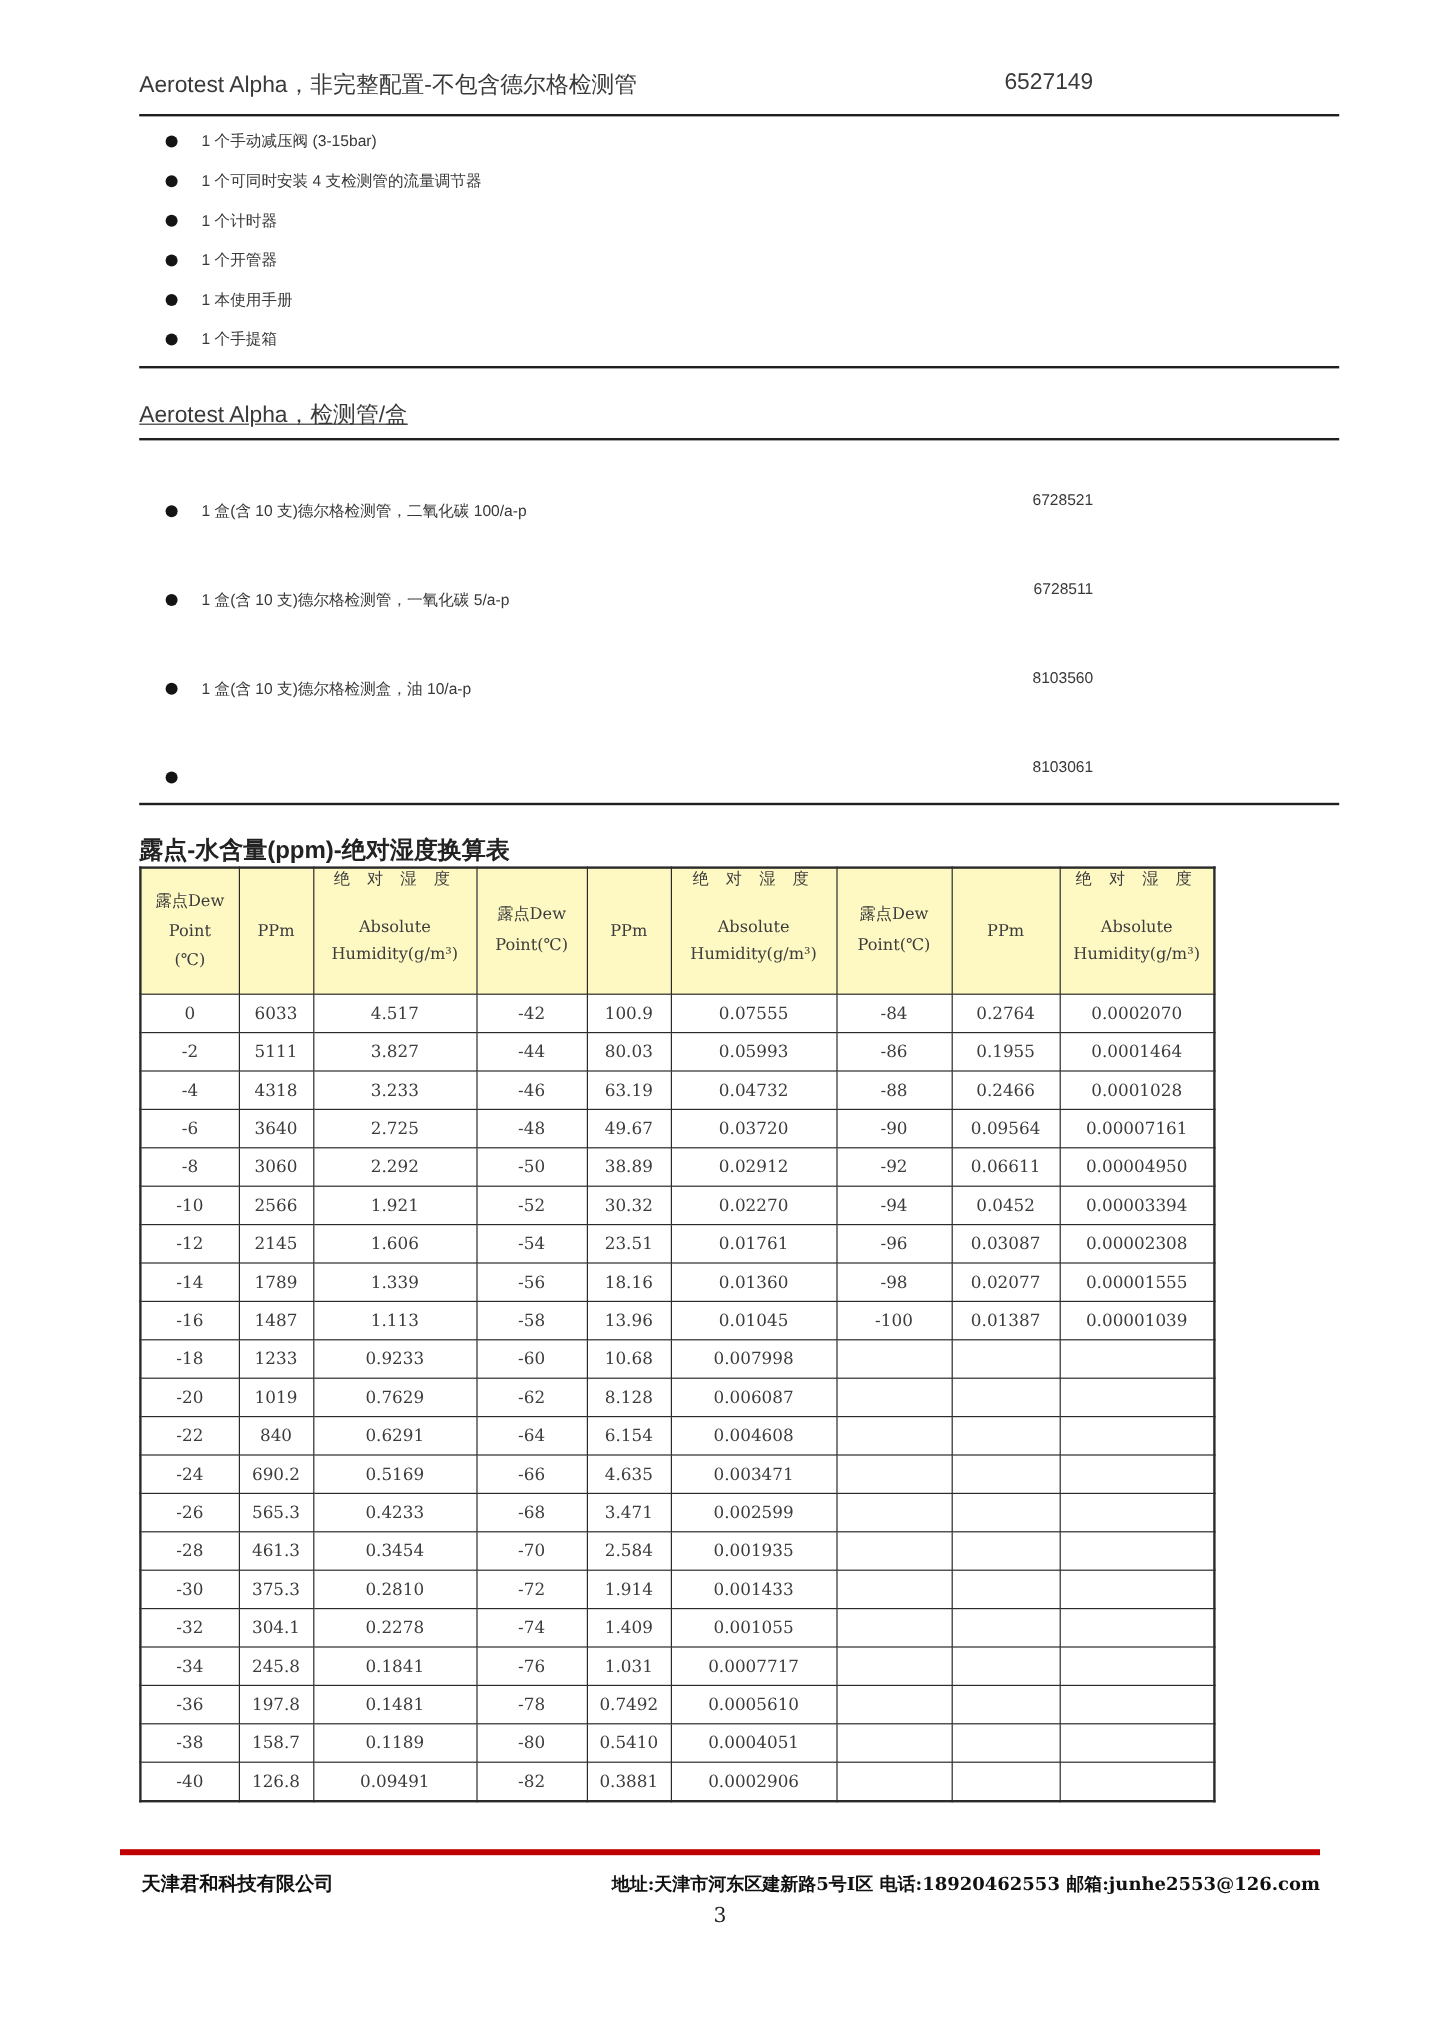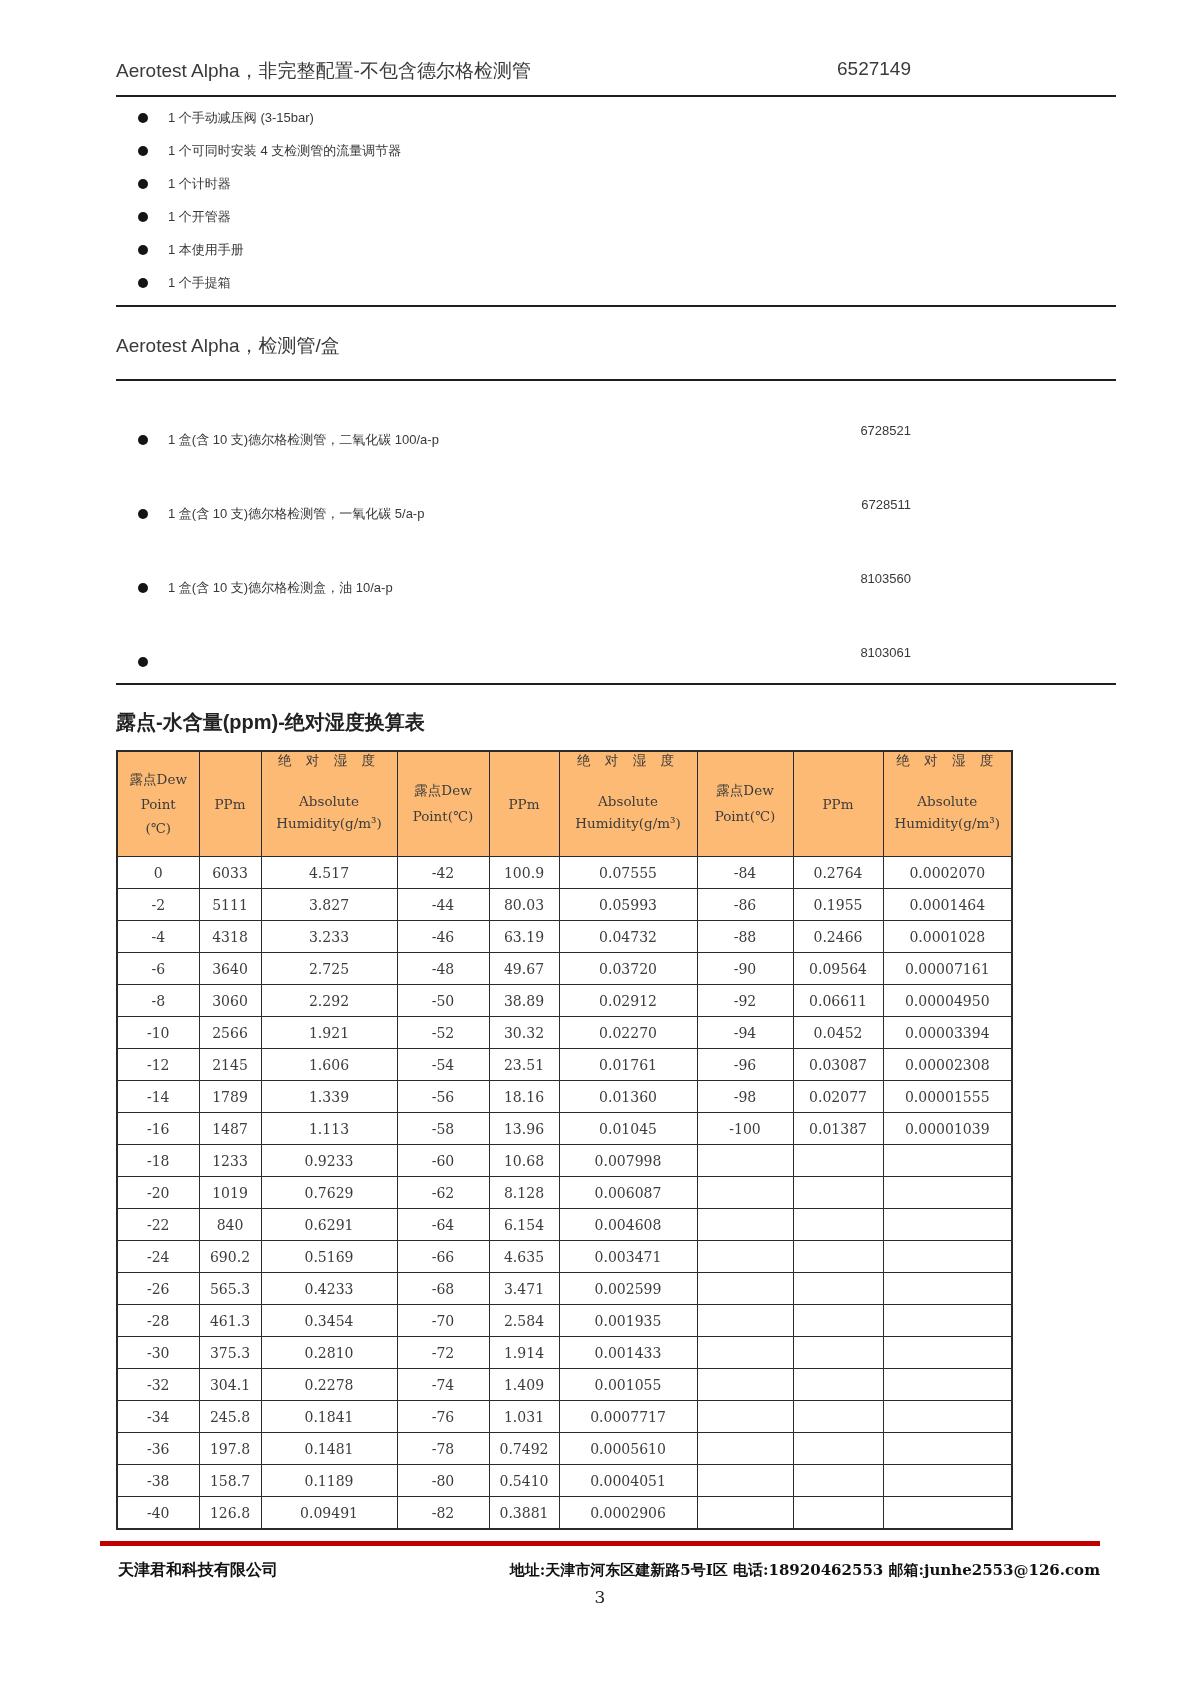--- a/index.html
+++ b/index.html
@@ -15,33 +15,33 @@
   .sec-header.first { margin-top:58px; margin-bottom:11px; }
   .pn-abs { position:absolute; right:205px; top:0; }
 
   .rule { height:2px; background:#1f1f1f; }
 
   
   .blist { padding:4px 0 6px 0; }
   .li { position:relative; height:33px; display:flex; align-items:center; padding-left:22px; font-size:13px; }
   .dot { width:10px; height:10px; border-radius:50%; background:#141414; margin-right:20px; flex:0 0 auto; }
 
-  .sec2-title { font-size:19px; color:#3a3a3a; margin-top:26px; margin-bottom:20px; }
+  .sec2-title { font-size:19px; color:#3a3a3a; margin-top:26px; margin-bottom:6px;text-decoration:underline; }
   .blist2 { padding:2px 0 4px 0; }
   .blist2 .li { height:34px;margin-top:40px; }
 
   
-  .tbl-title { margin-top:24px; margin-bottom:14px; font-size:20px; font-weight:bold; color:#222; }
+  .tbl-title { margin-top:24px; font-size:20px; font-weight:bold; color:#222; }
   table.conv {
     border-collapse:collapse; table-layout:fixed; width:895px;
     font-family:"DejaVu Serif", serif; font-size:14px; color:#3c3c3c;
     border:2px solid #2b2b2b;
   }
   table.conv th, table.conv td { border:1px solid #2b2b2b; text-align:center; padding:0; }
-  table.conv th { background:#fdba74; font-weight:normal; font-size:13.5px; height:104px; }
+  table.conv th { background:#fef9c3; font-weight:normal; font-size:13.5px; height:104px; }
   table.conv td { height:31px; background:#ffffff; }
   td.grp, th.grp { border-left-width:2px; }
   th.dew3 div { line-height:1.85; }
   th.dew2 div { line-height:1.9; }
   th.abs { vertical-align:top; padding-top:9px; }
   th.abs .zh { letter-spacing:5px; margin-bottom:20px; }
   th.abs .en { line-height:1.65; }
 
   
   .footer { position:absolute; left:100px; top:1541px; width:1000px; }

